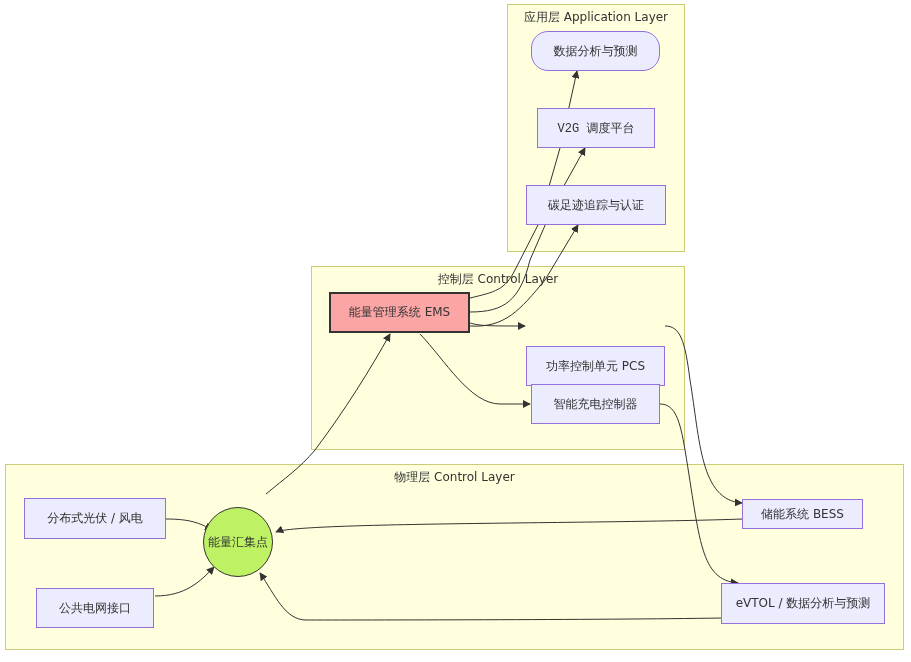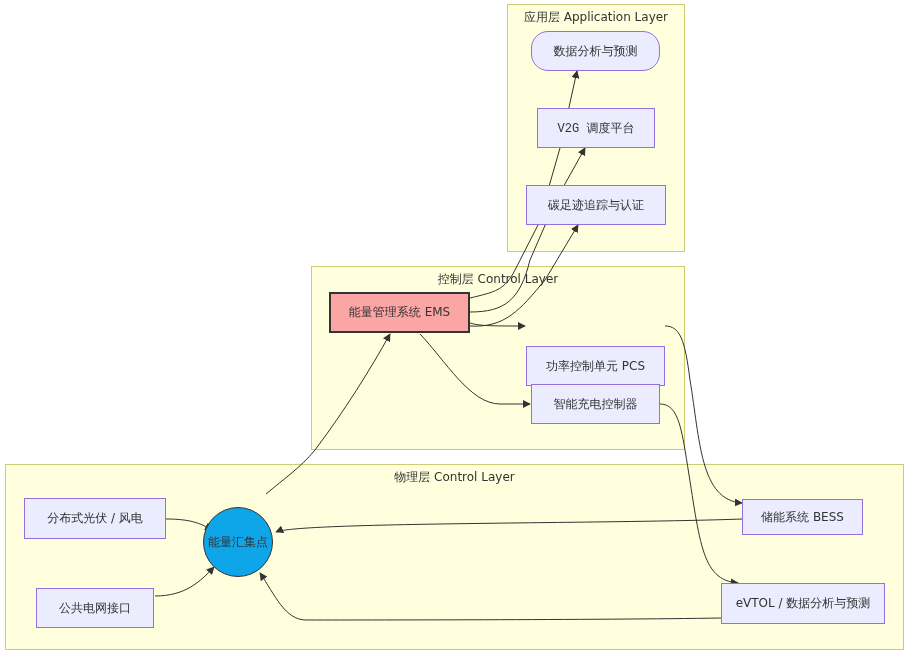--- a/index.html
+++ b/index.html
@@ -3,21 +3,21 @@
 <meta charset="utf-8">
 <style>
   html, body { margin: 0; padding: 0; background: #ffffff; }
   body { width: 911px; height: 662px; position: relative; overflow: hidden;
          font-family: "DejaVu Sans", "Liberation Sans", sans-serif; }
   .cluster { position: absolute; background: #ffffde; border: 1px solid #cccc77; box-sizing: border-box; }
   .cluster-title { position: absolute; left: 0; right: 0; text-align: center; font-size: 12px; color: #333333; top: 4px; }
   .node { position: absolute; box-sizing: border-box; background: #ececff; border: 1px solid #9370db;
           display: flex; align-items: center; justify-content: center; font-size: 12px; color: #333333; white-space: nowrap; }
   .node.ems { background: #fca5a5; border: 2px solid #333333; }
-  .node.hub { background: #0ea5e9; border: 1.5px solid #333333; border-radius: 50%; }
+  .node.hub { background: #bef264; border: 1.5px solid #333333; border-radius: 50%; }
   svg#edges { position: absolute; left: 0; top: 0; width: 911px; height: 662px; pointer-events: none; }
   svg#edges path.edge { fill: none; stroke: #333333; stroke-width: 1; }
 </style>
 </head>
 <body>
 
 <div class="cluster" style="left:507px; top:4px; width:178px; height:248px;">
   <div class="cluster-title">应用层 Application Layer</div>
 </div>
 <div class="cluster" style="left:311px; top:266px; width:374px; height:184px;">
@@ -51,14 +51,14 @@
 <div class="node" style="left:537px; top:108px; width:118px; height:40px;font-family:Liberation Mono, monospace;">V2G 调度平台</div>
 <div class="node" style="left:526px; top:185px; width:140px; height:40px;">碳足迹追踪与认证</div>
 
 <div class="node ems" style="left:329px; top:292px; width:141px; height:41px;">能量管理系统 EMS</div>
 <div class="node" style="left:526px; top:306px; width:139px; height:40px;margin-top:40px;">功率控制单元 PCS</div>
 <div class="node" style="left:531px; top:384px; width:129px; height:40px;">智能充电控制器</div>
 
 <div class="node" style="left:24px; top:498px; width:142px; height:41px;">分布式光伏 / 风电</div>
 <div class="node" style="left:36px; top:588px; width:118px; height:40px;">公共电网接口</div>
 <div class="node hub" style="left:203px; top:507px; width:70px; height:70px;">能量汇集点</div>
-<div class="node" style="left:742px; top:499px; width:121px; height:36px;">储能系统 BESS</div>
+<div class="node" style="left:742px; top:499px; width:121px; height:30px;">储能系统 BESS</div>
 <div class="node" style="left:721px; top:583px; width:164px; height:41px;">eVTOL / 数据分析与预测</div>
 
 </body></html>

